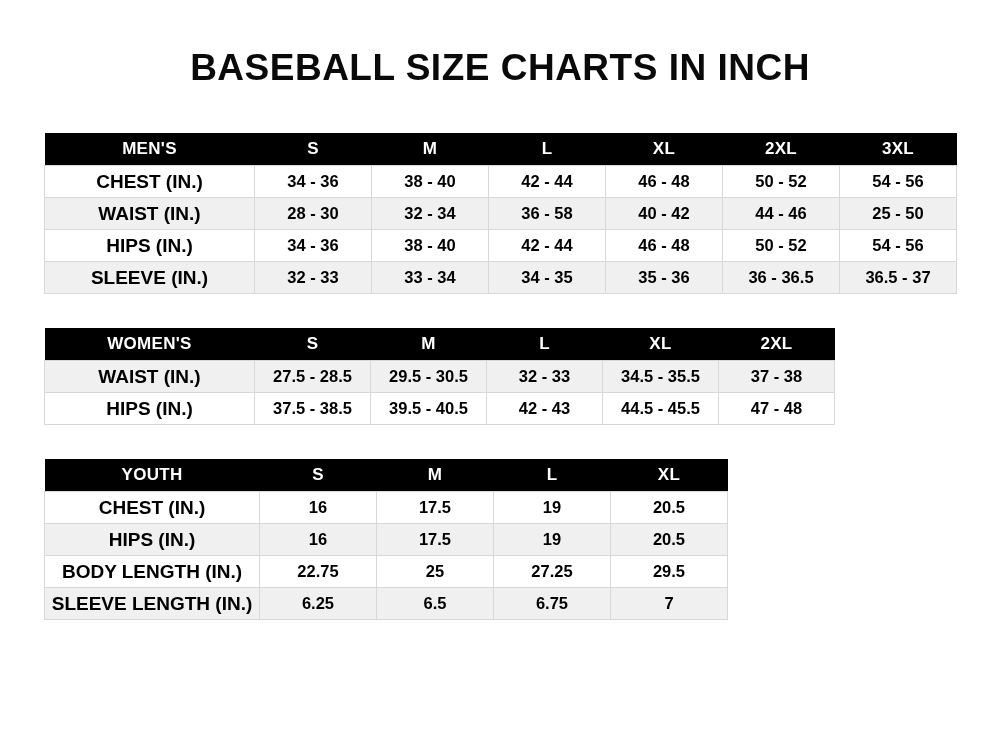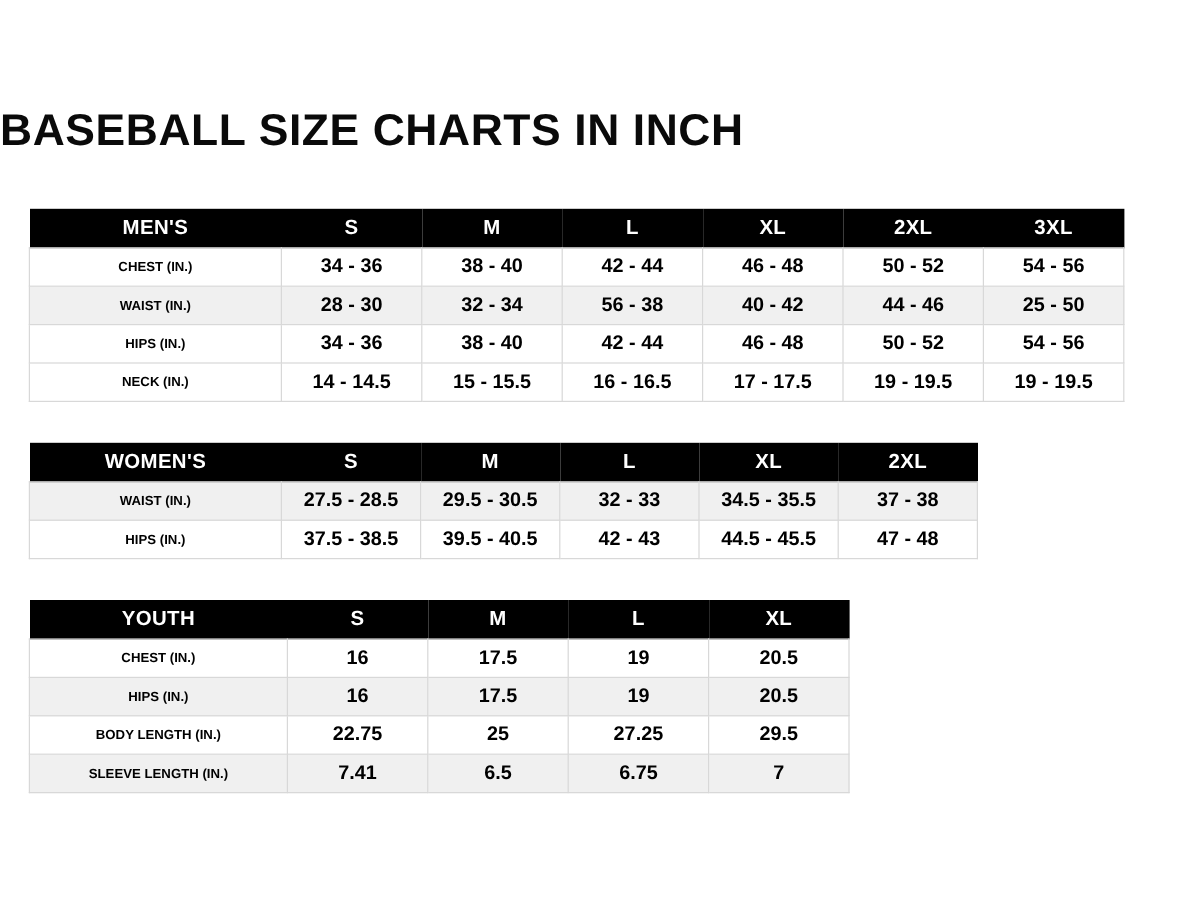--- a/index.html
+++ b/index.html
@@ -14,29 +14,30 @@
     color: #000000;
     overflow: hidden;
   }
   .page {
     position: relative;
     width: 1000px;
     height: 752px;
     box-sizing: border-box;
   }
   .title {
+    text-align: center;
     font-size: 37px;
     font-weight: bold;
     letter-spacing: 0.5px;
     margin: 0;
-    padding-top: 88px;
+    padding-top: 47px;
     color: #0a0a0a;
   }
   .tables {
-    padding: 0 24px;
+    padding: 0 44px;
     margin-top: 44px;
   }
   table {
     border-collapse: collapse;
     table-layout: fixed;
     font-size: 16.5px;
   }
   table.men {
     width: 912px;
   }
@@ -68,21 +69,21 @@
     font-size: 16.5px;
     border: 1px solid #d8d8d8;
     background: #ffffff;
     white-space: nowrap;
   }
   tbody tr.alt td {
     background: #f0f0f0;
     text-align: center;
   }
   tbody td.rowlabel {
-    font-size: 11px;
+    font-size: 19px;
     font-weight: bold;
     text-align: center;
   }
   .spacer-lg { height: 34px; }
   .spacer-md { height: 34px; }
   
   .men col.c0 { width: 210px; }
   .men col.c1,
   .men col.c2,
   .men col.c3,
@@ -140,42 +141,42 @@
           <td>38 - 40</td>
           <td>42 - 44</td>
           <td>46 - 48</td>
           <td>50 - 52</td>
           <td>54 - 56</td>
         </tr>
         <tr class="alt">
           <td class="rowlabel">WAIST (IN.)</td>
           <td>28 - 30</td>
           <td>32 - 34</td>
-          <td>56 - 38</td>
+          <td>36 - 58</td>
           <td>40 - 42</td>
           <td>44 - 46</td>
           <td>25 - 50</td>
         </tr>
         <tr>
           <td class="rowlabel">HIPS (IN.)</td>
           <td>34 - 36</td>
           <td>38 - 40</td>
           <td>42 - 44</td>
           <td>46 - 48</td>
           <td>50 - 52</td>
           <td>54 - 56</td>
         </tr>
-        <tr>
-          <td class="rowlabel">NECK (IN.)</td>
-          <td>14 - 14.5</td>
-          <td>15 - 15.5</td>
-          <td>16 - 16.5</td>
-          <td>17 - 17.5</td>
-          <td>19 - 19.5</td>
-          <td>19 - 19.5</td>
+        <tr class="alt">
+          <td class="rowlabel">SLEEVE (IN.)</td>
+          <td>32 - 33</td>
+          <td>33 - 34</td>
+          <td>34 - 35</td>
+          <td>35 - 36</td>
+          <td>36 - 36.5</td>
+          <td>36.5 - 37</td>
         </tr>
       </tbody>
     </table>
 
     <div class="spacer-lg"></div>
 
     <table class="women">
       <colgroup>
         <col class="c0">
           <col class="c1">
@@ -250,21 +251,21 @@
         </tr>
         <tr>
           <td class="rowlabel">BODY LENGTH (IN.)</td>
           <td>22.75</td>
           <td>25</td>
           <td>27.25</td>
           <td>29.5</td>
         </tr>
         <tr class="alt">
           <td class="rowlabel">SLEEVE LENGTH (IN.)</td>
-          <td>7.41</td>
+          <td>6.25</td>
           <td>6.5</td>
           <td>6.75</td>
           <td>7</td>
         </tr>
       </tbody>
     </table>
 
   </div>
 </div>
 

